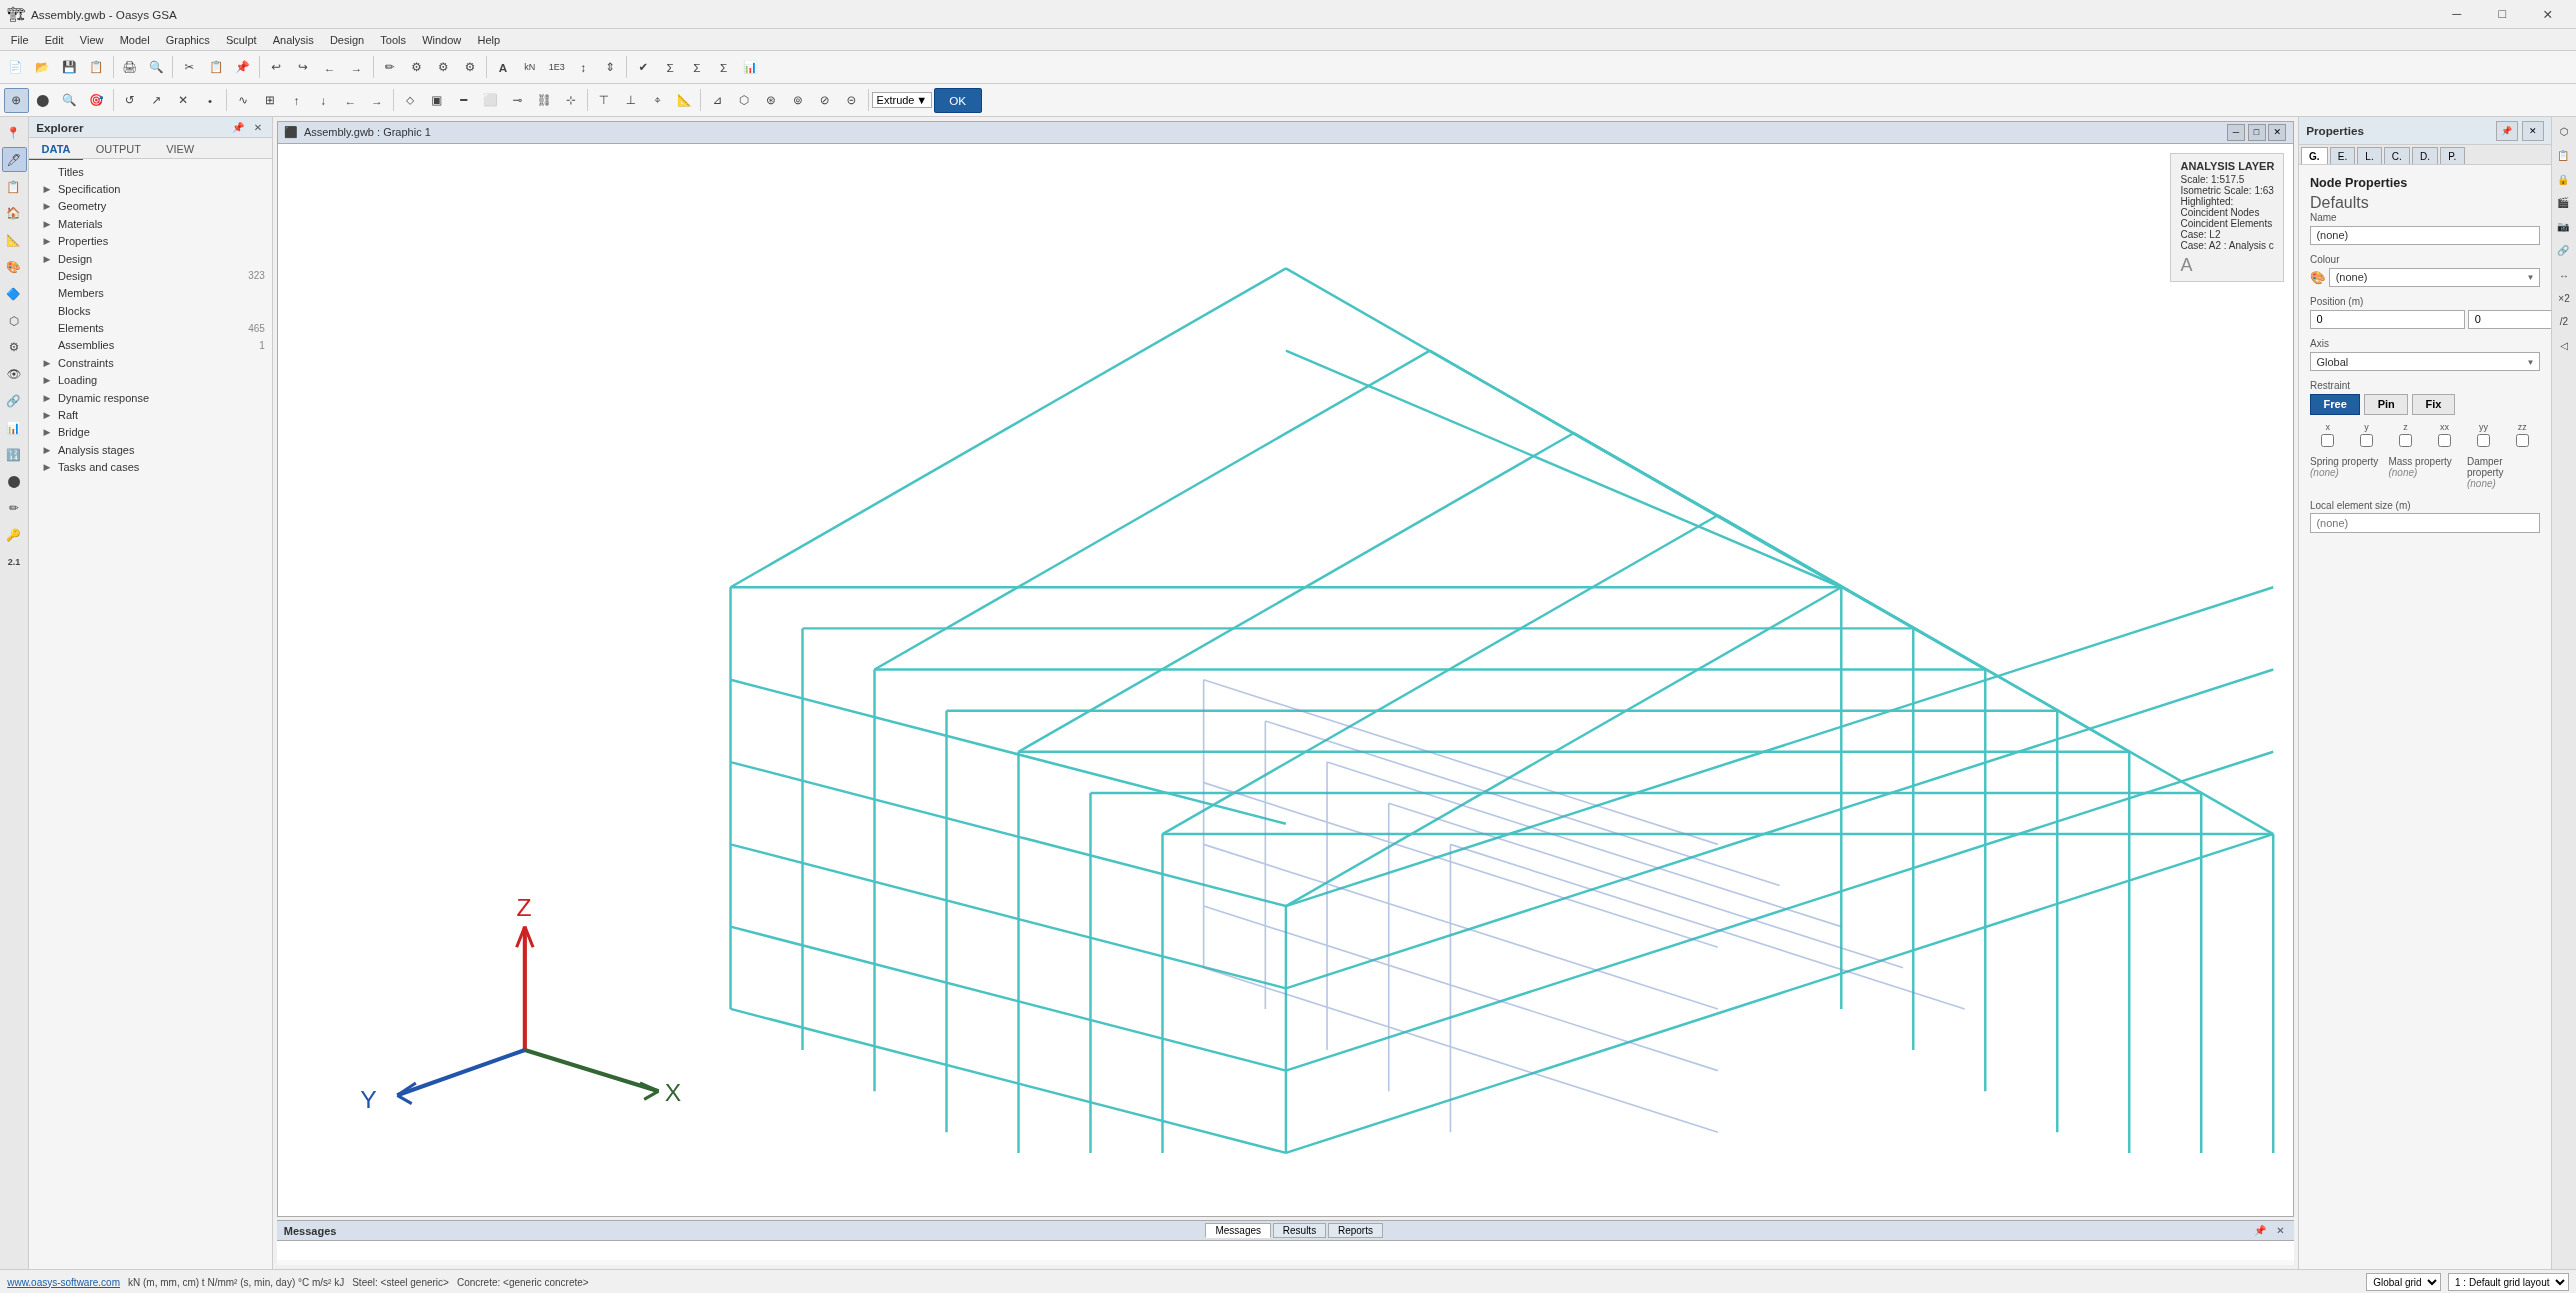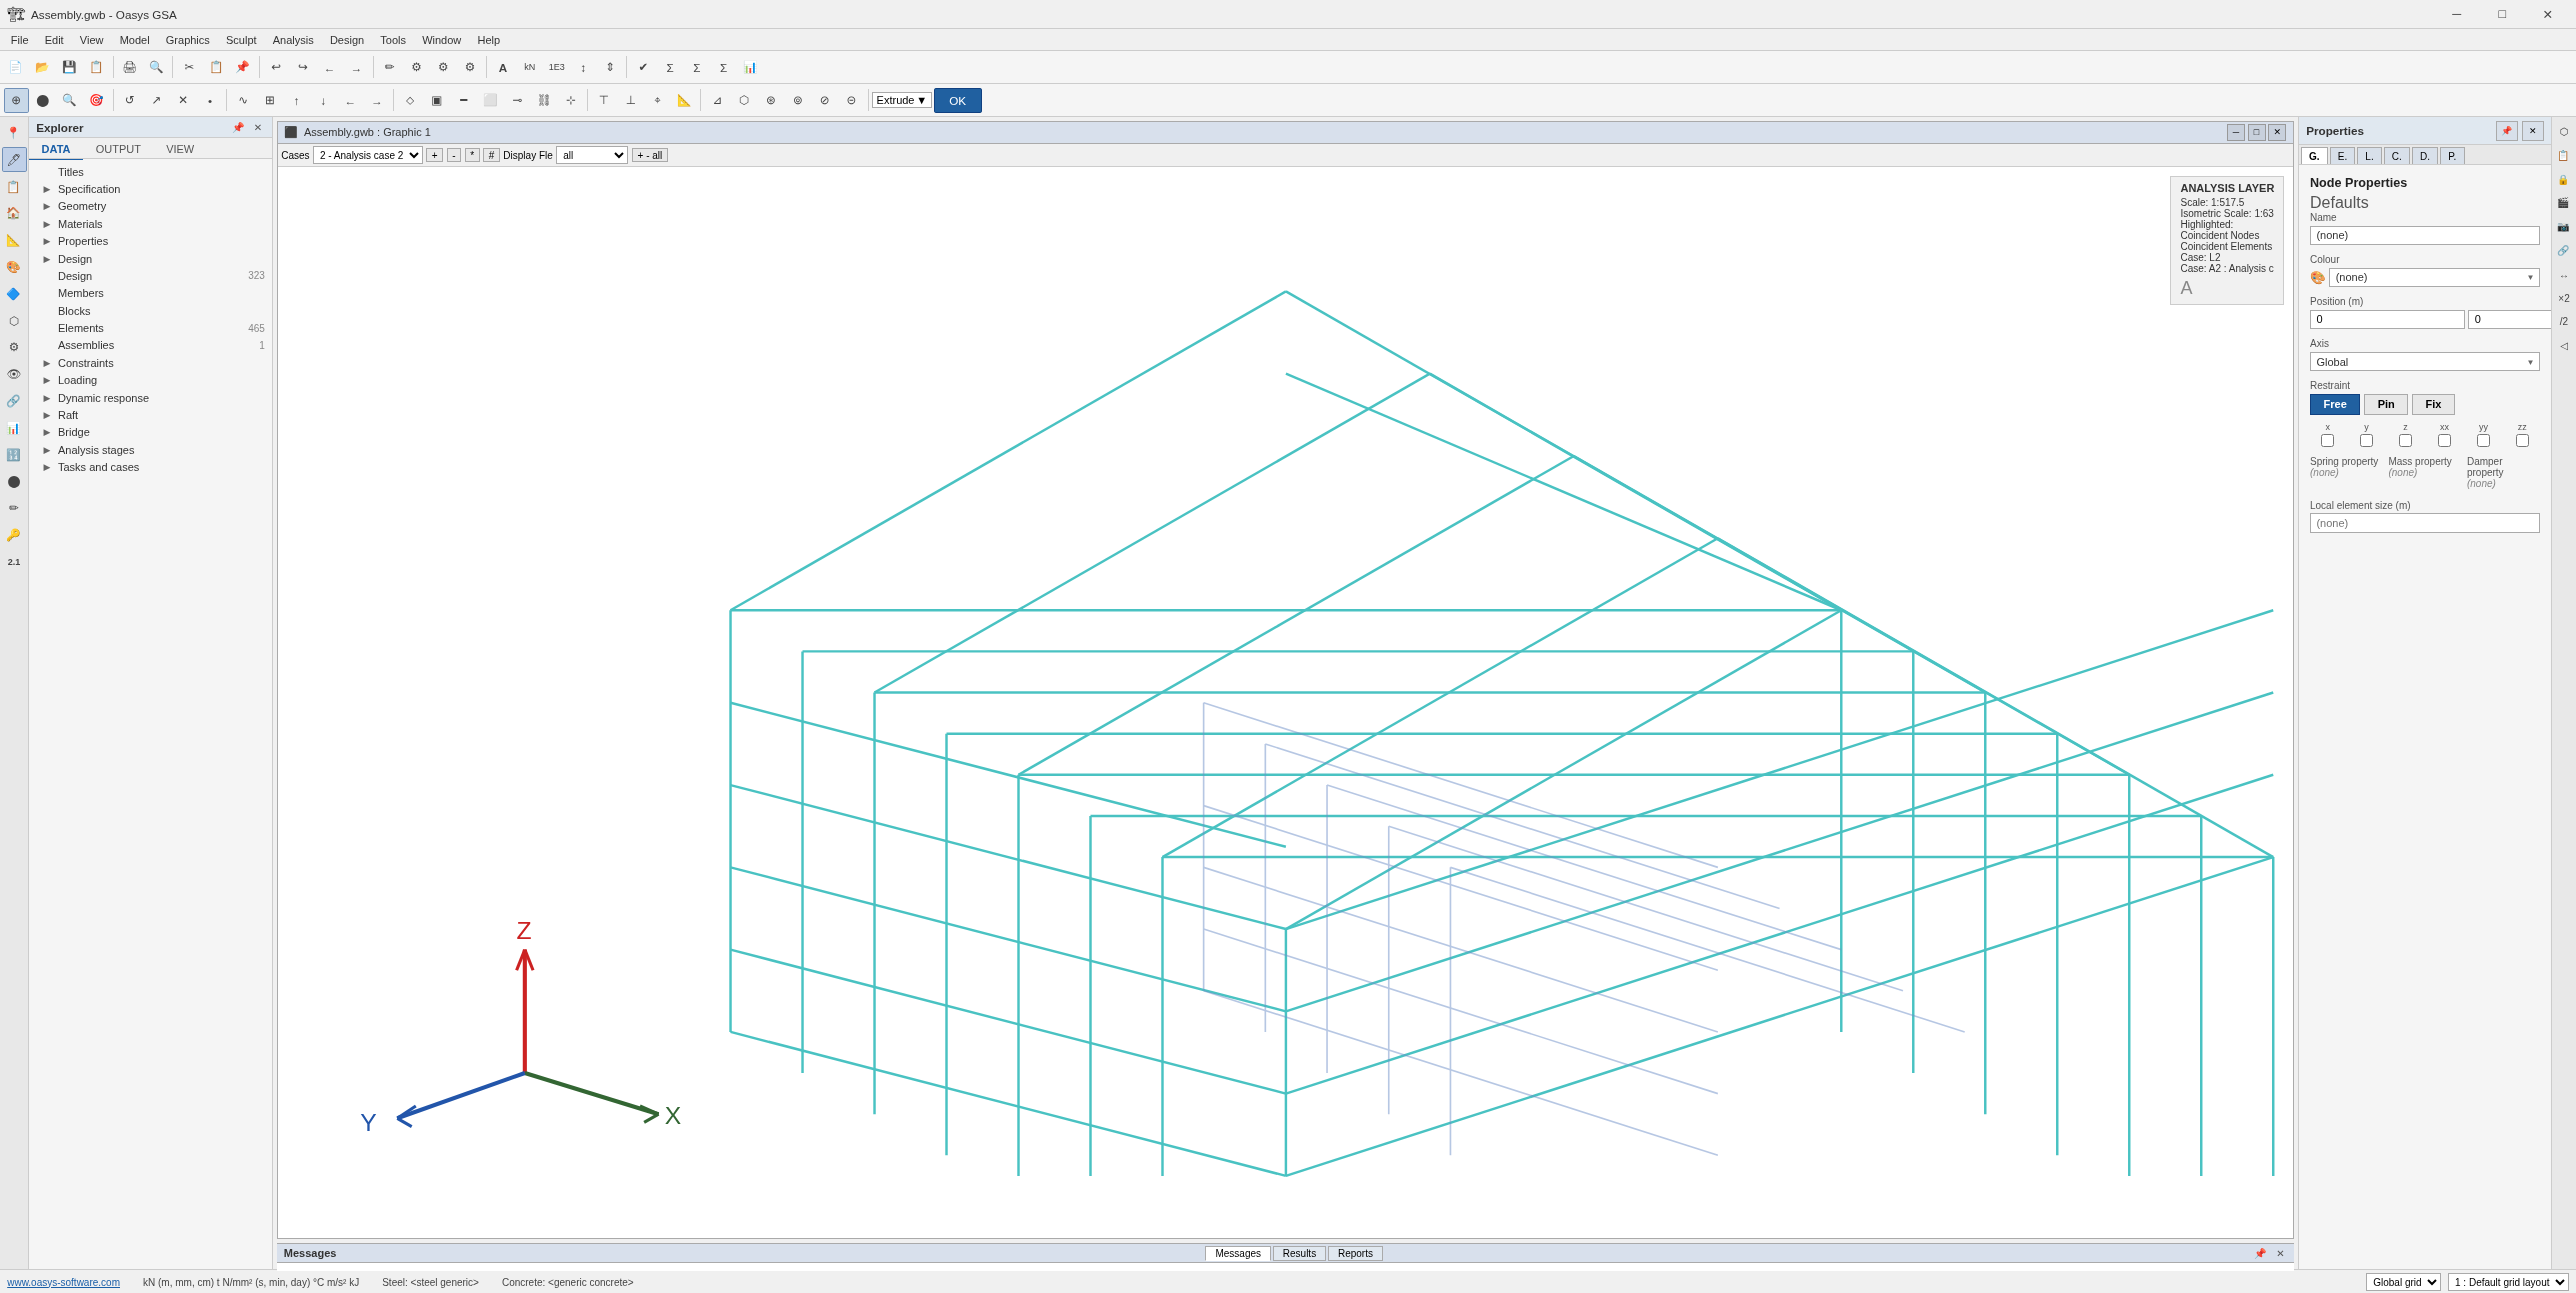--- a/index.html
+++ b/index.html
@@ -192,21 +192,21 @@
     .prop-three-col { display: grid; grid-template-columns: repeat(3, 1fr); gap: 5.4px; }
     .prop-three-col-item { font-size: 10px; color: #555; }
     .prop-three-col-value { font-size: 10px; color: #888; font-style: italic; }
 
     
     .status-bar {
       height: 25px; background: #f0f0f0; border-top: 0.9px solid #ccc;
       display: flex; align-items: center; justify-content: space-between;
       padding: 0 7.2px; font-size: 10px; color: #444;
     }
-    .status-left { display: flex; gap: 23px; align-items: center; }
+    .status-left { display: flex; gap: 8px; align-items: center; }
     .status-link { color: #1a5fa8; text-decoration: underline; cursor: pointer; }
     .status-right { display: flex; gap: 7.2px; align-items: center; }
     .status-select { height: 18px; font-size: 10px; border: 0.9px solid #aaa; background: white; padding: 0 1.8px; }
 
     
     .right-icons {
       width: 25px; background: #e8e8e8; border-left: 0.9px solid #ccc;
       display: flex; flex-direction: column; align-items: center; padding: 3.6px 0; gap: 1.8px;
     }
     .right-icon-btn {
@@ -470,35 +470,20 @@
       <div class="graphic-titlebar">
         <div class="graphic-title">
           <span style="color:#1a5fa8;font-weight:bold;">⬛</span>
           <span>Assembly.gwb : Graphic 1</span>
         </div>
         <div class="graphic-controls">
           <button class="graphic-ctrl-btn">─</button>
           <button class="graphic-ctrl-btn">□</button>
           <button class="graphic-ctrl-btn">✕</button>
         </div>
-      </div>
-      <div class="graphic-toolbar">
-        <span>Cases</span>
-        <select class="graphic-select">
-          <option>2 - Analysis case 2</option>
-        </select>
-        <button class="graphic-btn">+</button>
-        <button class="graphic-btn">-</button>
-        <button class="graphic-btn">*</button>
-        <button class="graphic-btn">#</button>
-        <span>Display Fle</span>
-        <select class="graphic-select">
-          <option>all</option>
-        </select>
-        <button class="graphic-btn">+ - all</button>
       </div>
 
       <div class="graphic-canvas">
         
         <svg class="canvas-svg" viewBox="0 0 980 520" xmlns="http://www.w3.org/2000/svg" style="font-size:12px">
 
           <rect width="980" height="520" fill="white"></rect>
 
           <g stroke="#2ab8b8" stroke-width="1.2" fill="none" opacity="0.85">
 

